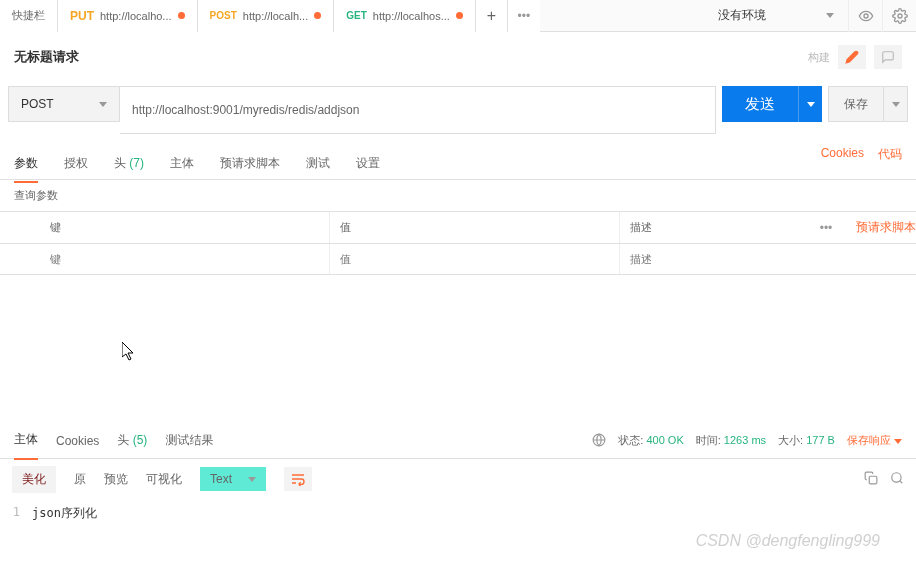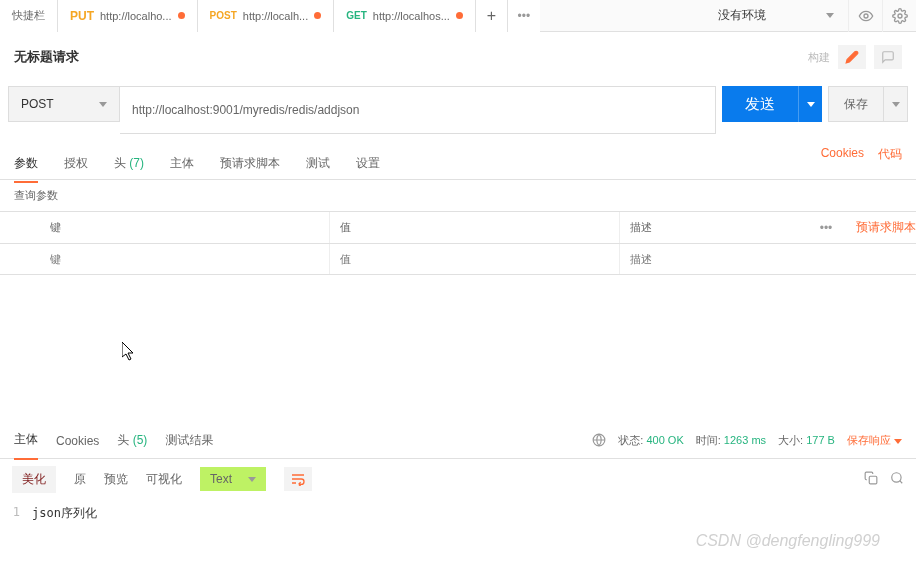--- a/index.html
+++ b/index.html
@@ -71,21 +71,21 @@
 .resp-tab.active { color: #333; border-bottom: 2px solid #ff6c37; }
 .resp-tab .count { color: #26b47f; }
 .resp-status { margin-left: auto; display: flex; align-items: center; gap: 12px; font-size: 11px; }
 .resp-status .green { color: #26b47f; }
 .resp-status .lbl { color: #666; text-align: center; }
 .globe-icon { color: #999; }
 
 .resp-toolbar { display: flex; align-items: center; padding: 6px 12px; gap: 18px; height: 40px; }
 .rt-item { color: #666; cursor: pointer; }
 .rt-item.active { color: #7f1d1d; }
-.rt-dd { display: flex; align-items: center; gap: 16px; background: #bef264; padding: 5px 10px; cursor: pointer; color: #666; }
+.rt-dd { display: flex; align-items: center; gap: 16px; background: #5eead4; padding: 5px 10px; cursor: pointer; color: #666; }
 .wrap-btn { width: 28px; height: 24px; background: #f3f3f3; display: flex; align-items: center; justify-content: center; cursor: pointer; }
 .wrap-btn svg { stroke: #ff6c37; }
 .resp-right { margin-left: auto; display: flex; gap: 12px; align-items: center; }
 
 .resp-body { padding: 6px 12px; display: flex; font-family: Consolas, monospace; font-size: 12px; }
 .line-no { color: #bbb; width: 20px; text-align: right; padding-right: 12px; }
 .line-txt { color: #333; }
 
 .watermark { position: absolute; right: 36px; bottom: 18px; color: #d0d0d0; font-size: 16px; font-style: italic; font-family: Arial; pointer-events: none; }
 

